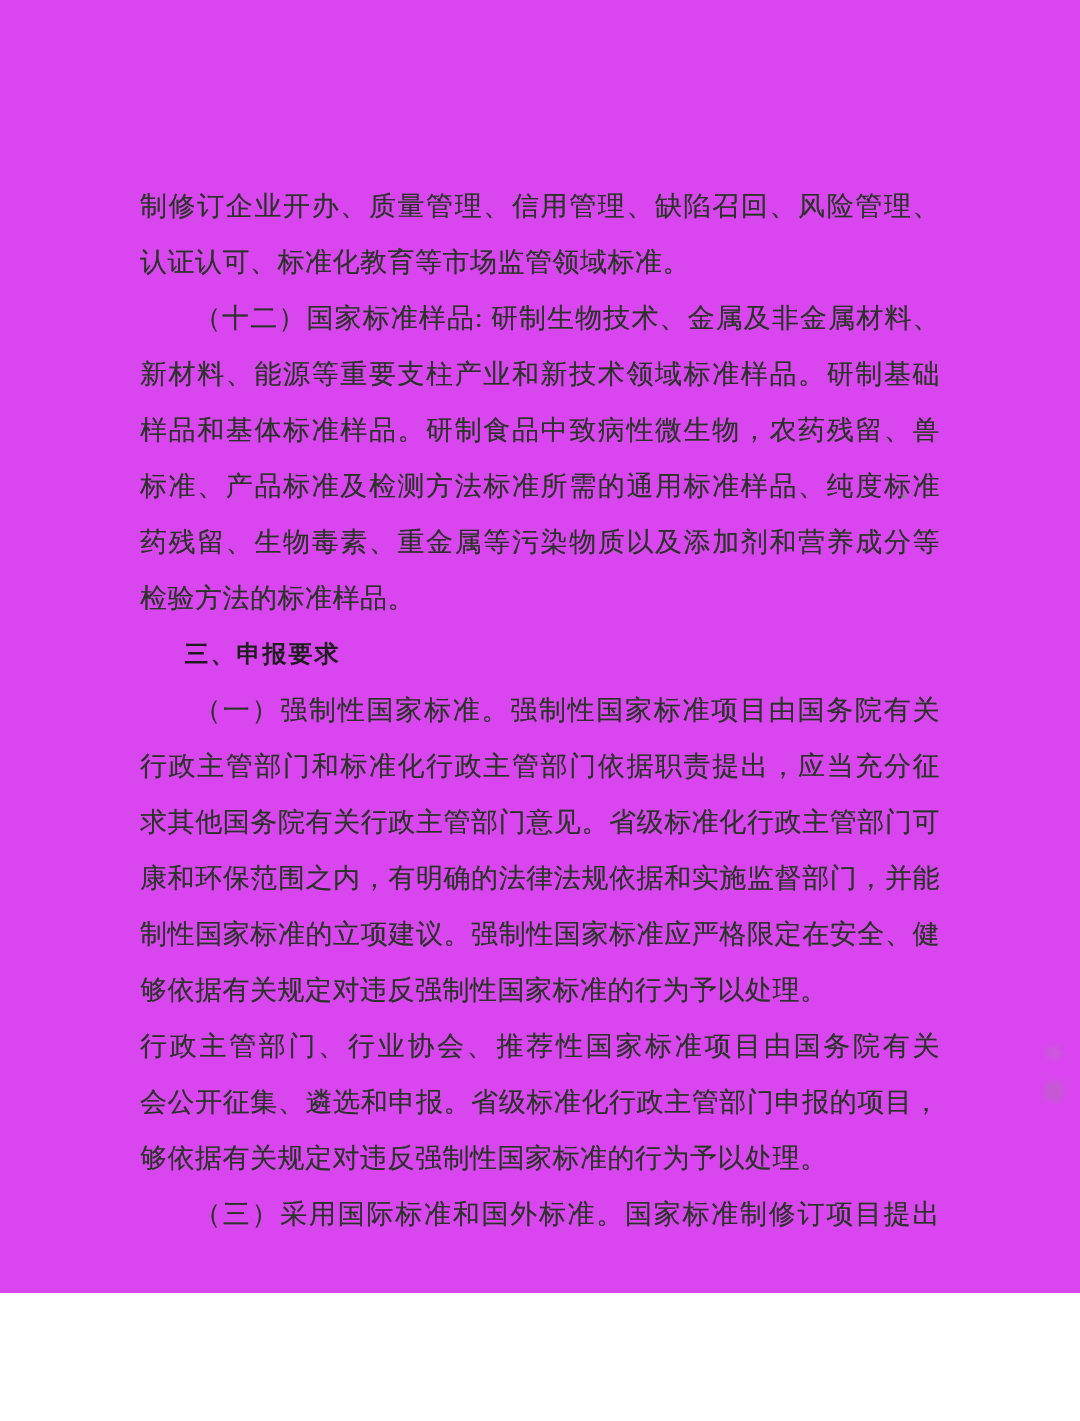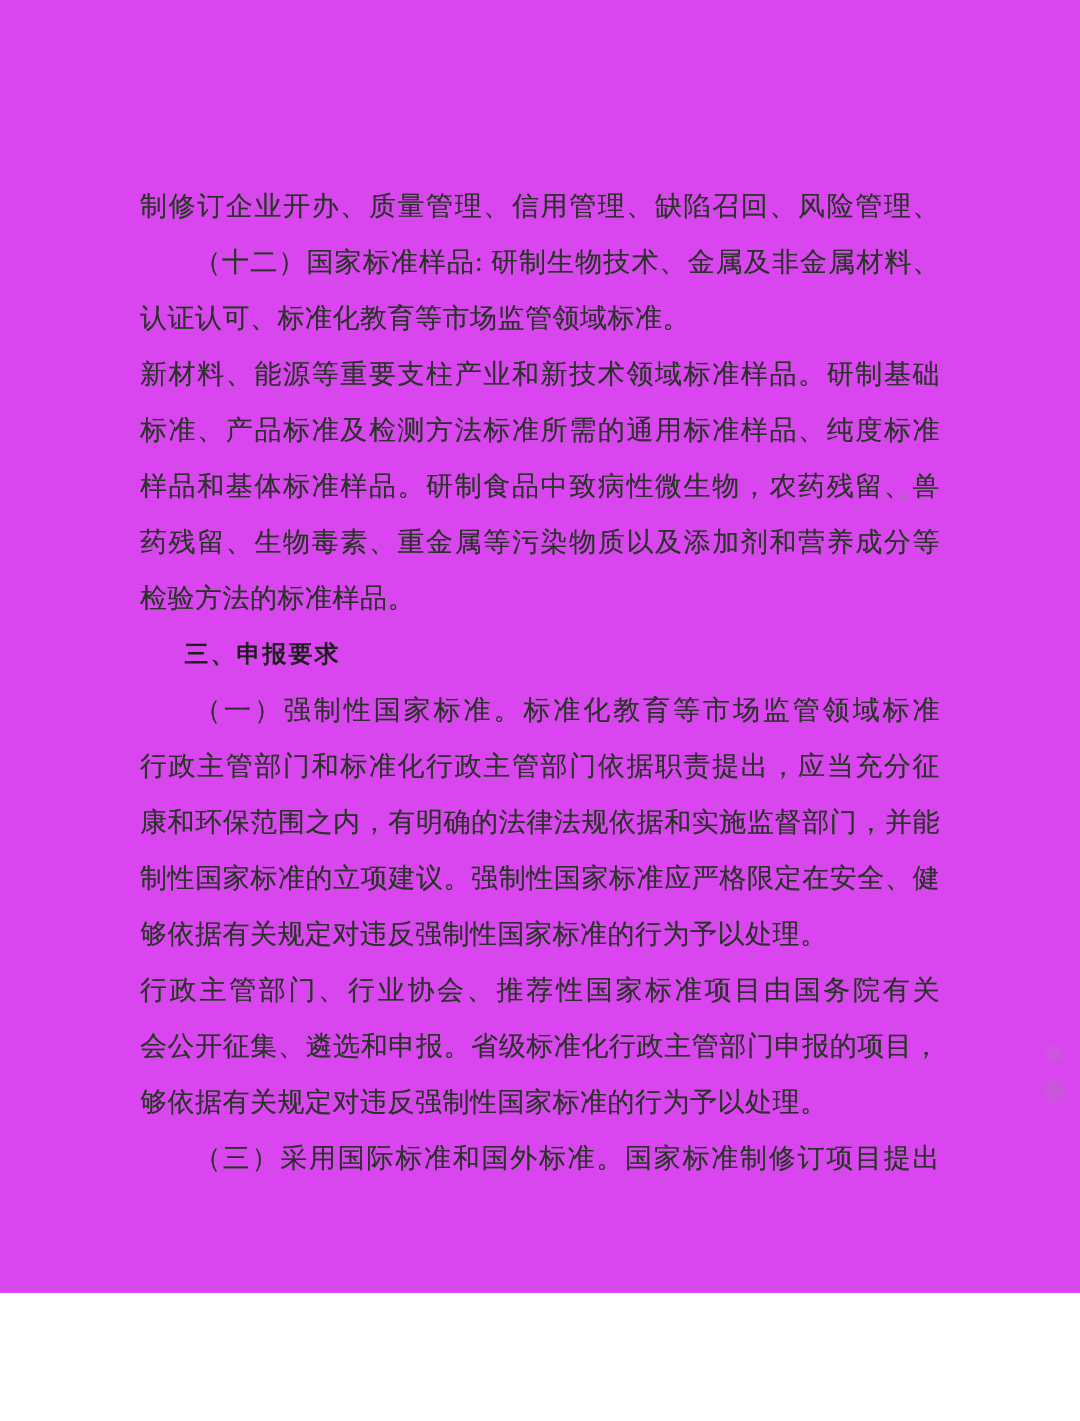--- a/index.html
+++ b/index.html
@@ -105,30 +105,31 @@
     transform: rotate(-0.3deg);
   }
 </style>
 </head>
 <body>
 
 <div class="page">
 
   <div class="body-text">
     <div class="line j">制修订企业开办、质量管理、信用管理、缺陷召回、风险管理、</div>
+    <div class="line">认证认可、标准化教育等市场监管领域标准。</div>
     <div class="line j ind">（十二）国家标准样品: 研制生物技术、金属及非金属材料、</div>
-    <div class="line">认证认可、标准化教育等市场监管领域标准。</div>
     <div class="line j">新材料、能源等重要支柱产业和新技术领域标准样品。研制基础</div>
+    <div class="line j">样品和基体标准样品。研制食品中致病性微生物，农药残留、兽</div>
     <div class="line j">标准、产品标准及检测方法标准所需的通用标准样品、纯度标准</div>
-    <div class="line j">样品和基体标准样品。研制食品中致病性微生物，农药残留、兽</div>
     <div class="line j">药残留、生物毒素、重金属等污染物质以及添加剂和营养成分等</div>
     <div class="line">检验方法的标准样品。</div>
     <div class="line heading">三、申报要求</div>
-    <div class="line j ind">（一）强制性国家标准。标准化教育等市场监管领域标准</div>
+    <div class="line j ind">（一）强制性国家标准。强制性国家标准项目由国务院有关</div>
     <div class="line j">行政主管部门和标准化行政主管部门依据职责提出，应当充分征</div>
+    <div class="line j">求其他国务院有关行政主管部门意见。省级标准化行政主管部门可</div>
     <div class="line j">康和环保范围之内，有明确的法律法规依据和实施监督部门，并能</div>
     <div class="line j">制性国家标准的立项建议。强制性国家标准应严格限定在安全、健</div>
     <div class="line">够依据有关规定对违反强制性国家标准的行为予以处理。</div>
     <div class="line j">行政主管部门、行业协会、推荐性国家标准项目由国务院有关</div>
     <div class="line j">会公开征集、遴选和申报。省级标准化行政主管部门申报的项目，</div>
     <div class="line">够依据有关规定对违反强制性国家标准的行为予以处理。</div>
     <div class="line j ind">（三）采用国际标准和国外标准。国家标准制修订项目提出</div>
   </div>
 
   <div class="footer">— 8 —</div>

